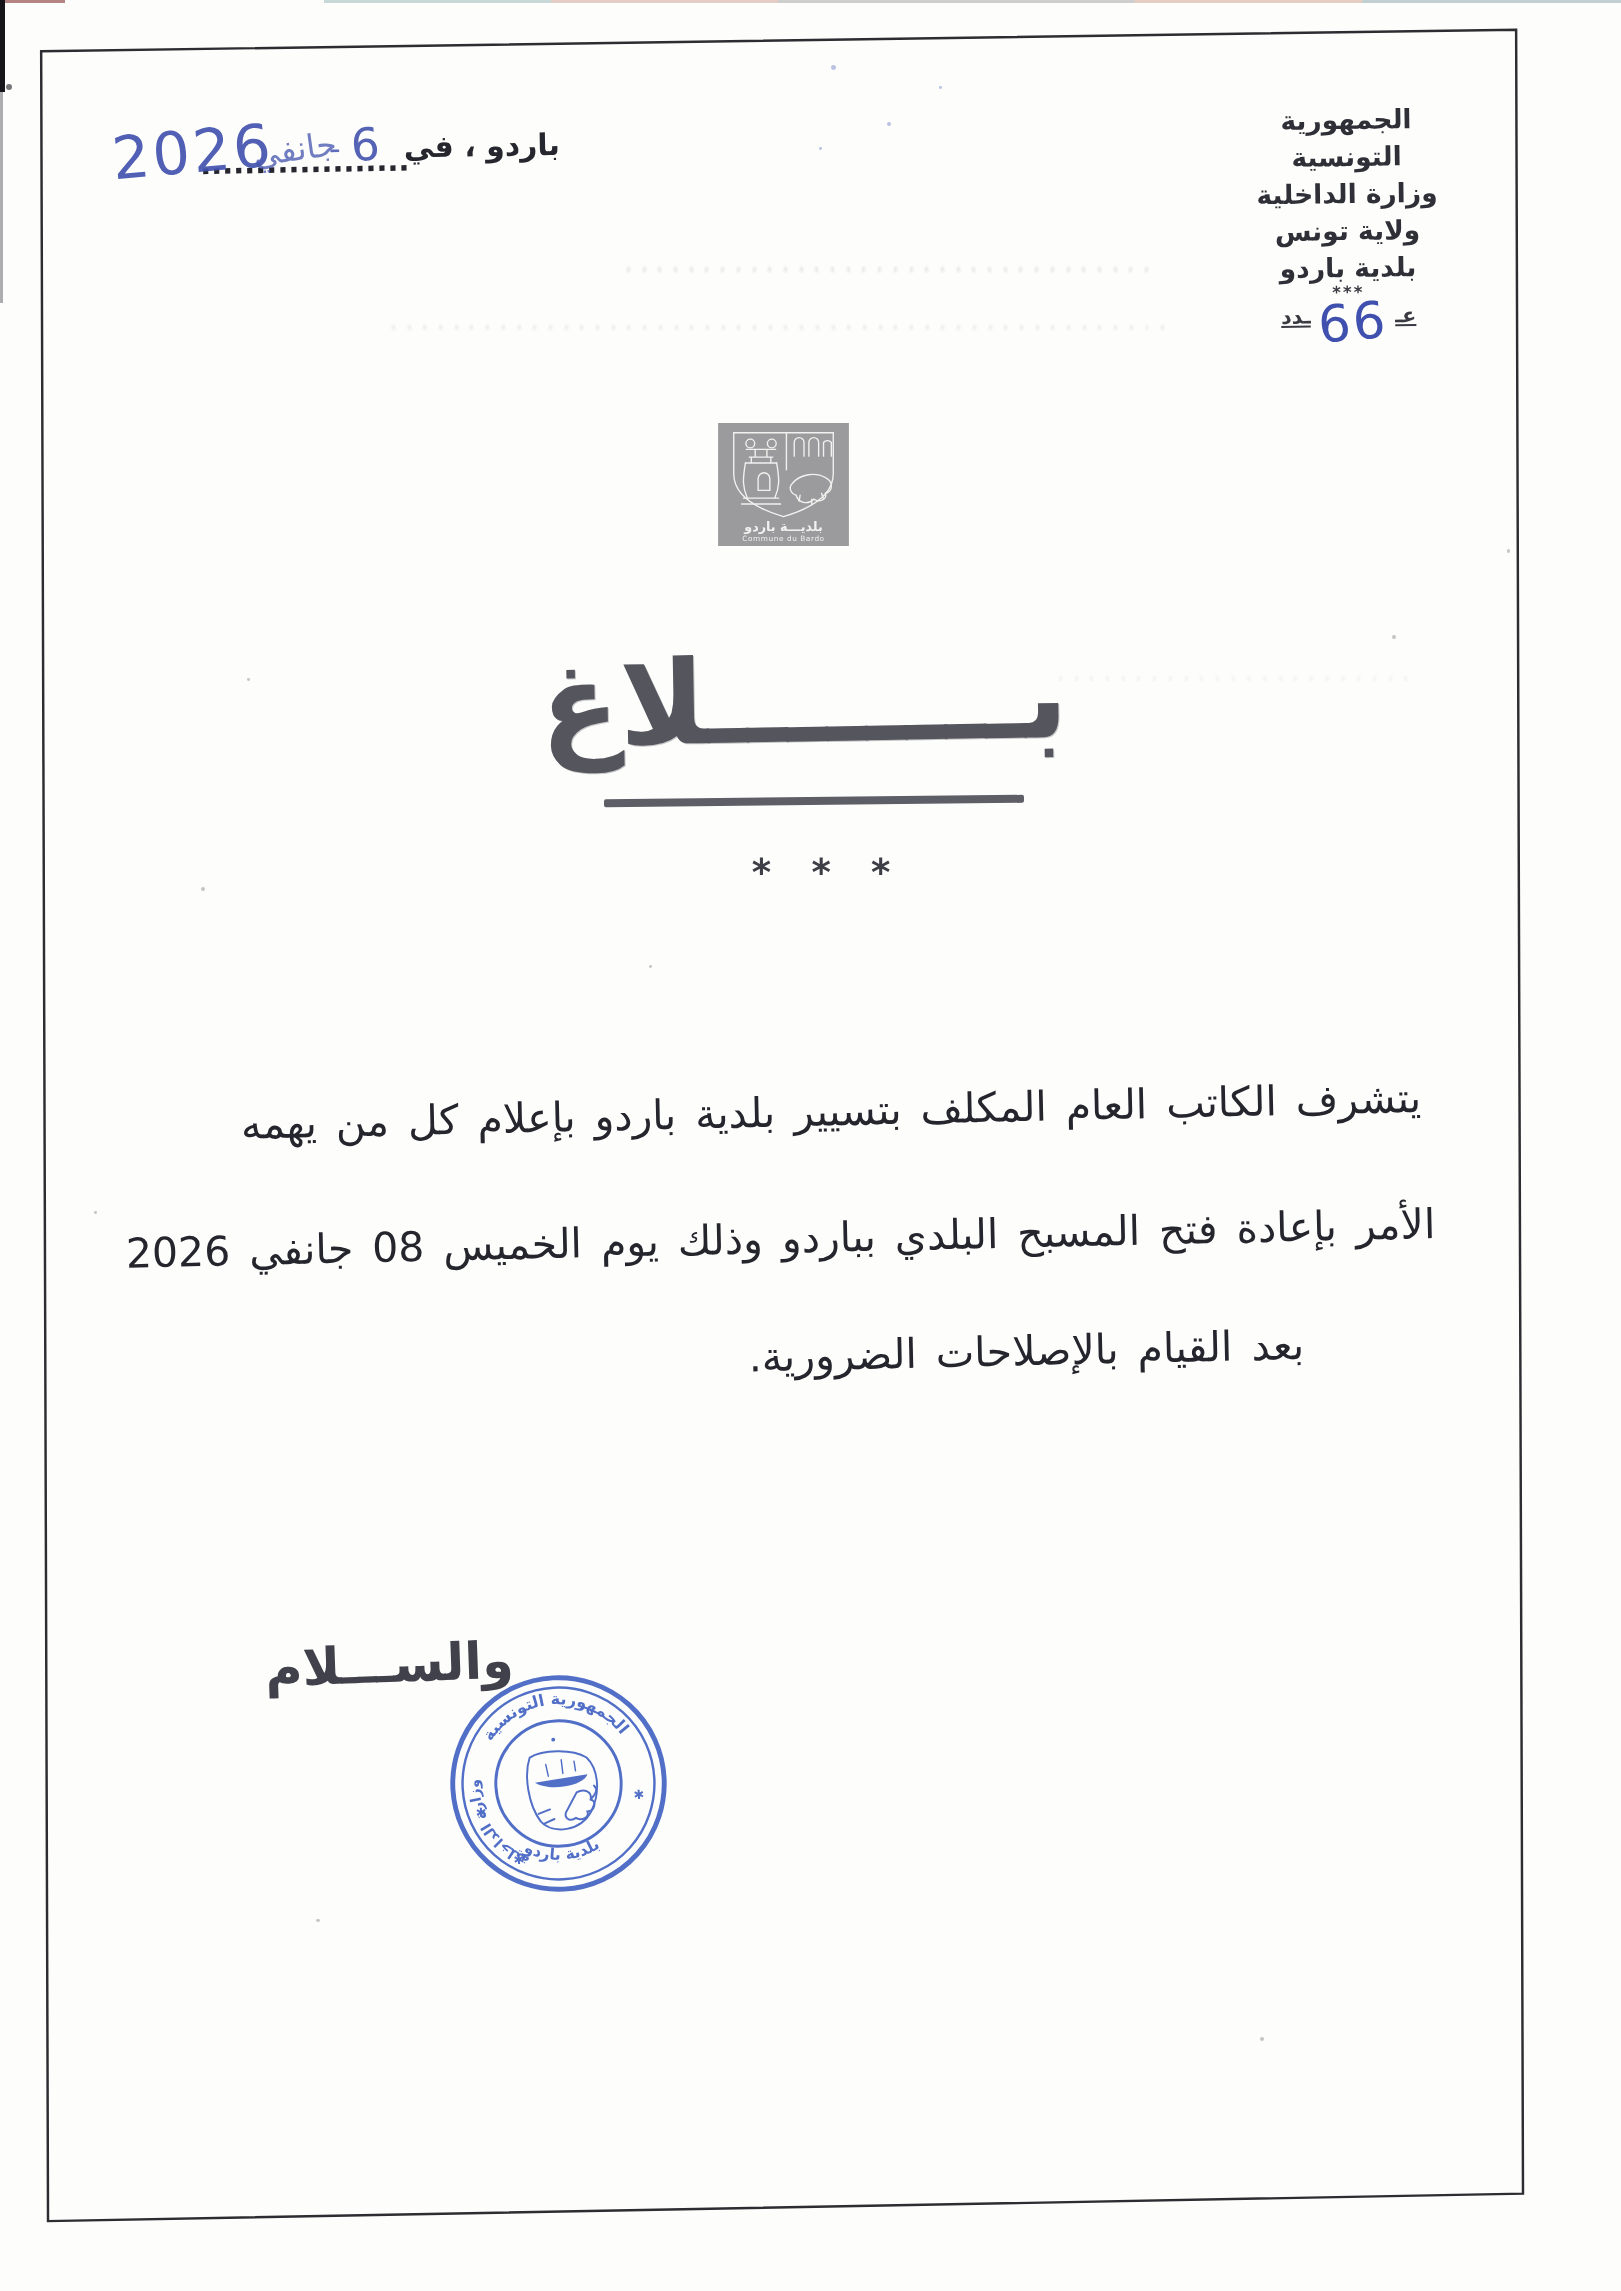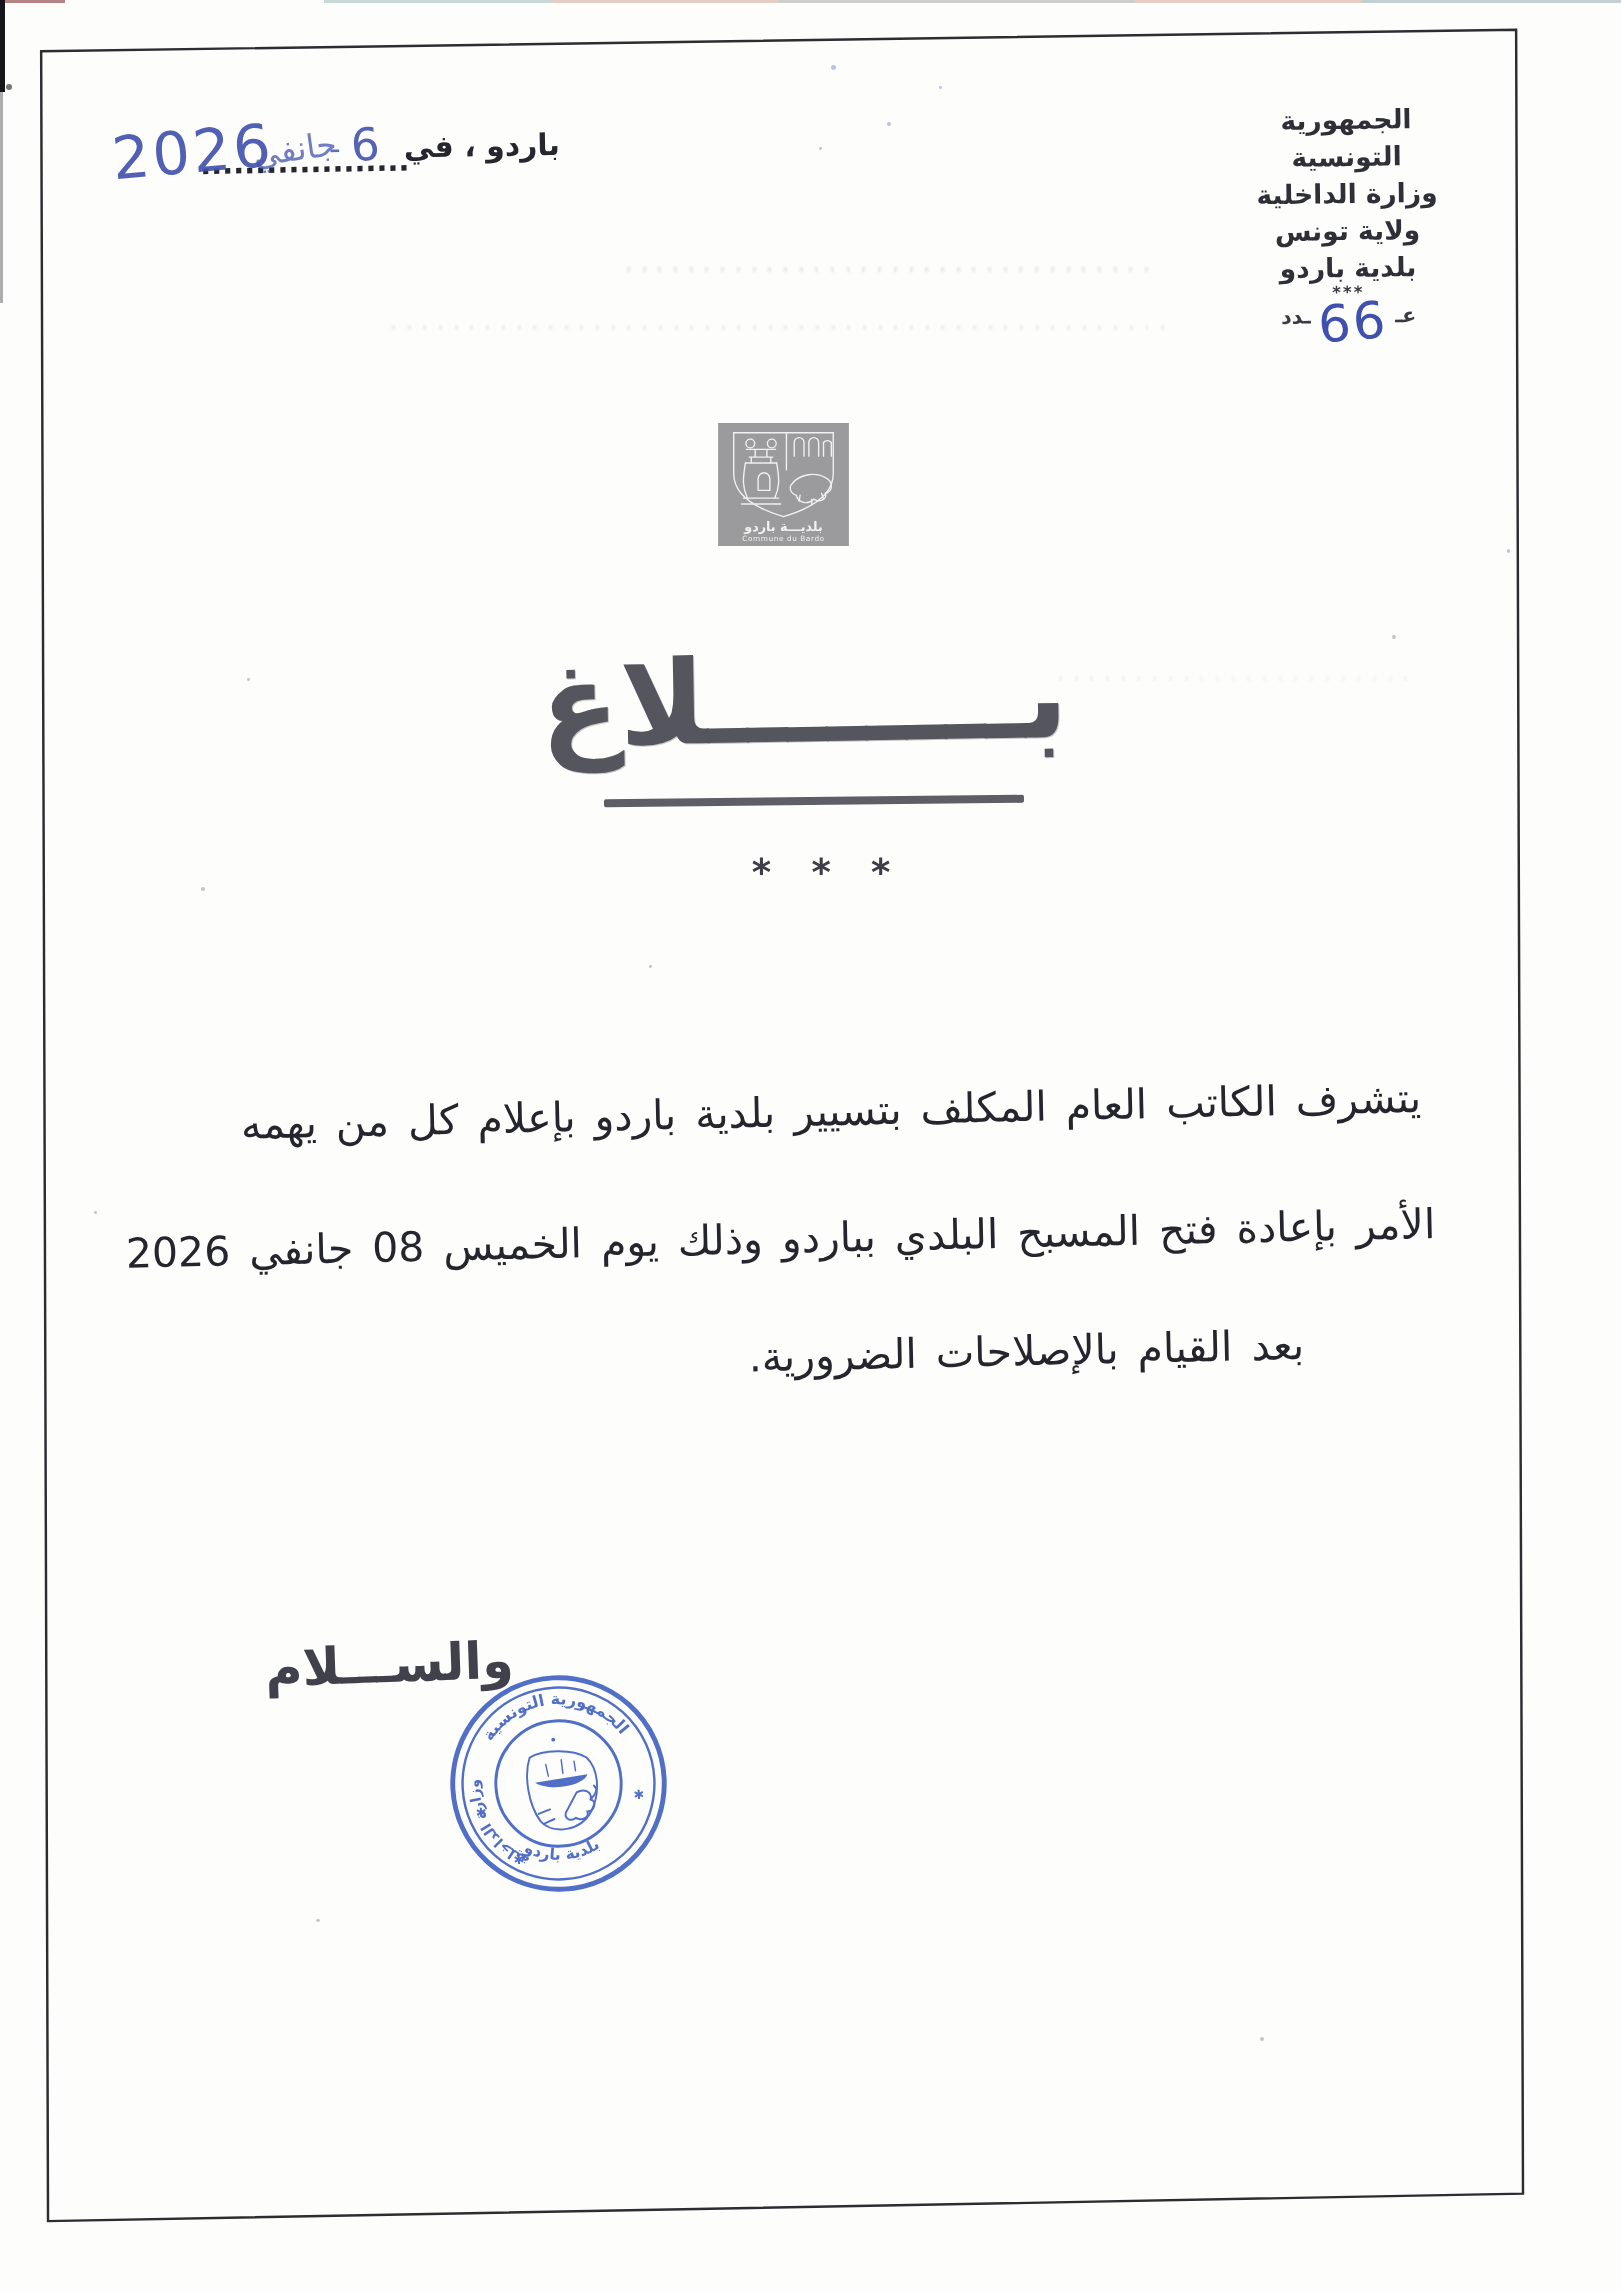--- a/index.html
+++ b/index.html
@@ -23,21 +23,21 @@
   .smudge{position:absolute;height:4.9px;opacity:.4;filter:blur(1px);
     background:repeating-linear-gradient(90deg,rgba(95,95,110,.35) 0 2.9px,transparent 2.9px 15.7px);}
   .blue-speck{position:absolute;border-radius:50%;background:#7687c8;opacity:.5;}
 
   
   .hdr{position:absolute;left:1237px;top:101px;width:221px;text-align:center;
     direction:rtl;font-weight:bold;font-size:26.5px;line-height:37px;color:#2e2f37;
     transform:rotate(-0.8deg);}
   .hdr .stars{font-size:16.7px;line-height:13.7px;letter-spacing:2px;color:#3a3a42;font-weight:bold;}
   .hdr .numline{position:relative;height:63px;margin-top:-2px;direction:rtl;}
-  .hdr .numline .aff{font-size:20.6px;color:#3a3a42;vertical-align:17.6px;}
+  .hdr .numline .aff{font-size:20.6px;color:#3a3a42;vertical-align:17.6px;text-decoration:underline;}
   .hdr .numline .num{font-size:51px;font-weight:normal;color:#3f50ae;
     display:inline-block;transform:rotate(-4deg);margin:0 7.8px;letter-spacing:2px;}
 
   
   .dateline{position:absolute;left:98px;top:123px;width:451px;height:69px;transform:rotate(-1deg);}
   .dateline .printed{position:absolute;left:306px;top:7.8px;font-size:30px;font-weight:bold;
     direction:rtl;color:#26262e;white-space:nowrap;}
   .dateline .dots{position:absolute;left:102px;top:21.6px;font-size:29px;letter-spacing:0px;
     color:#26262e;font-weight:bold;overflow:hidden;width:208px;white-space:nowrap;}
   .dateline .b{color:#4353ae;position:absolute;font-weight:normal;}

